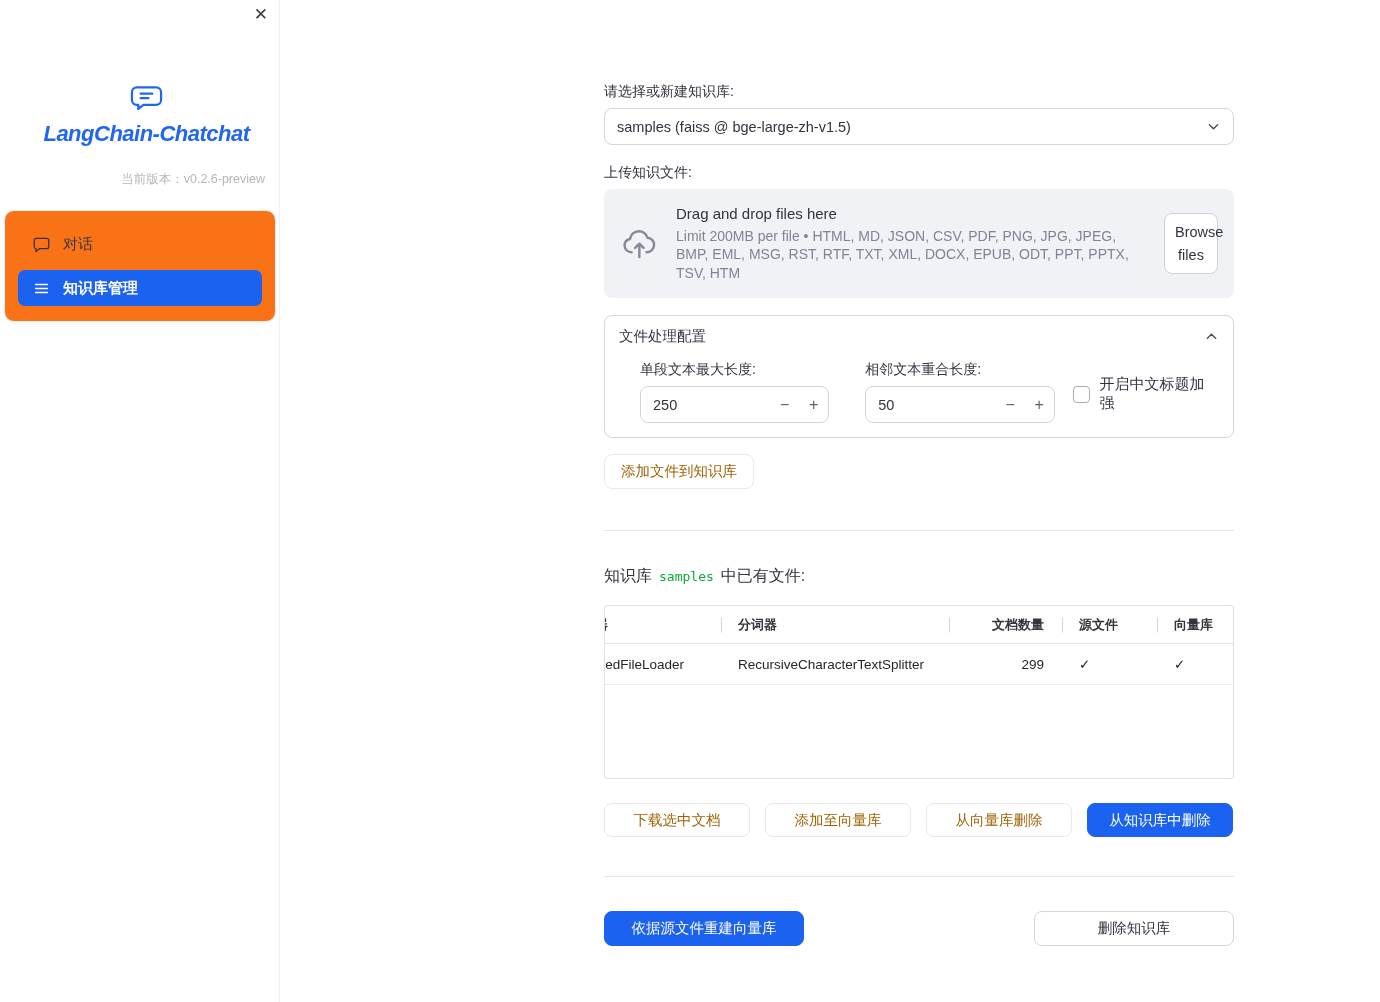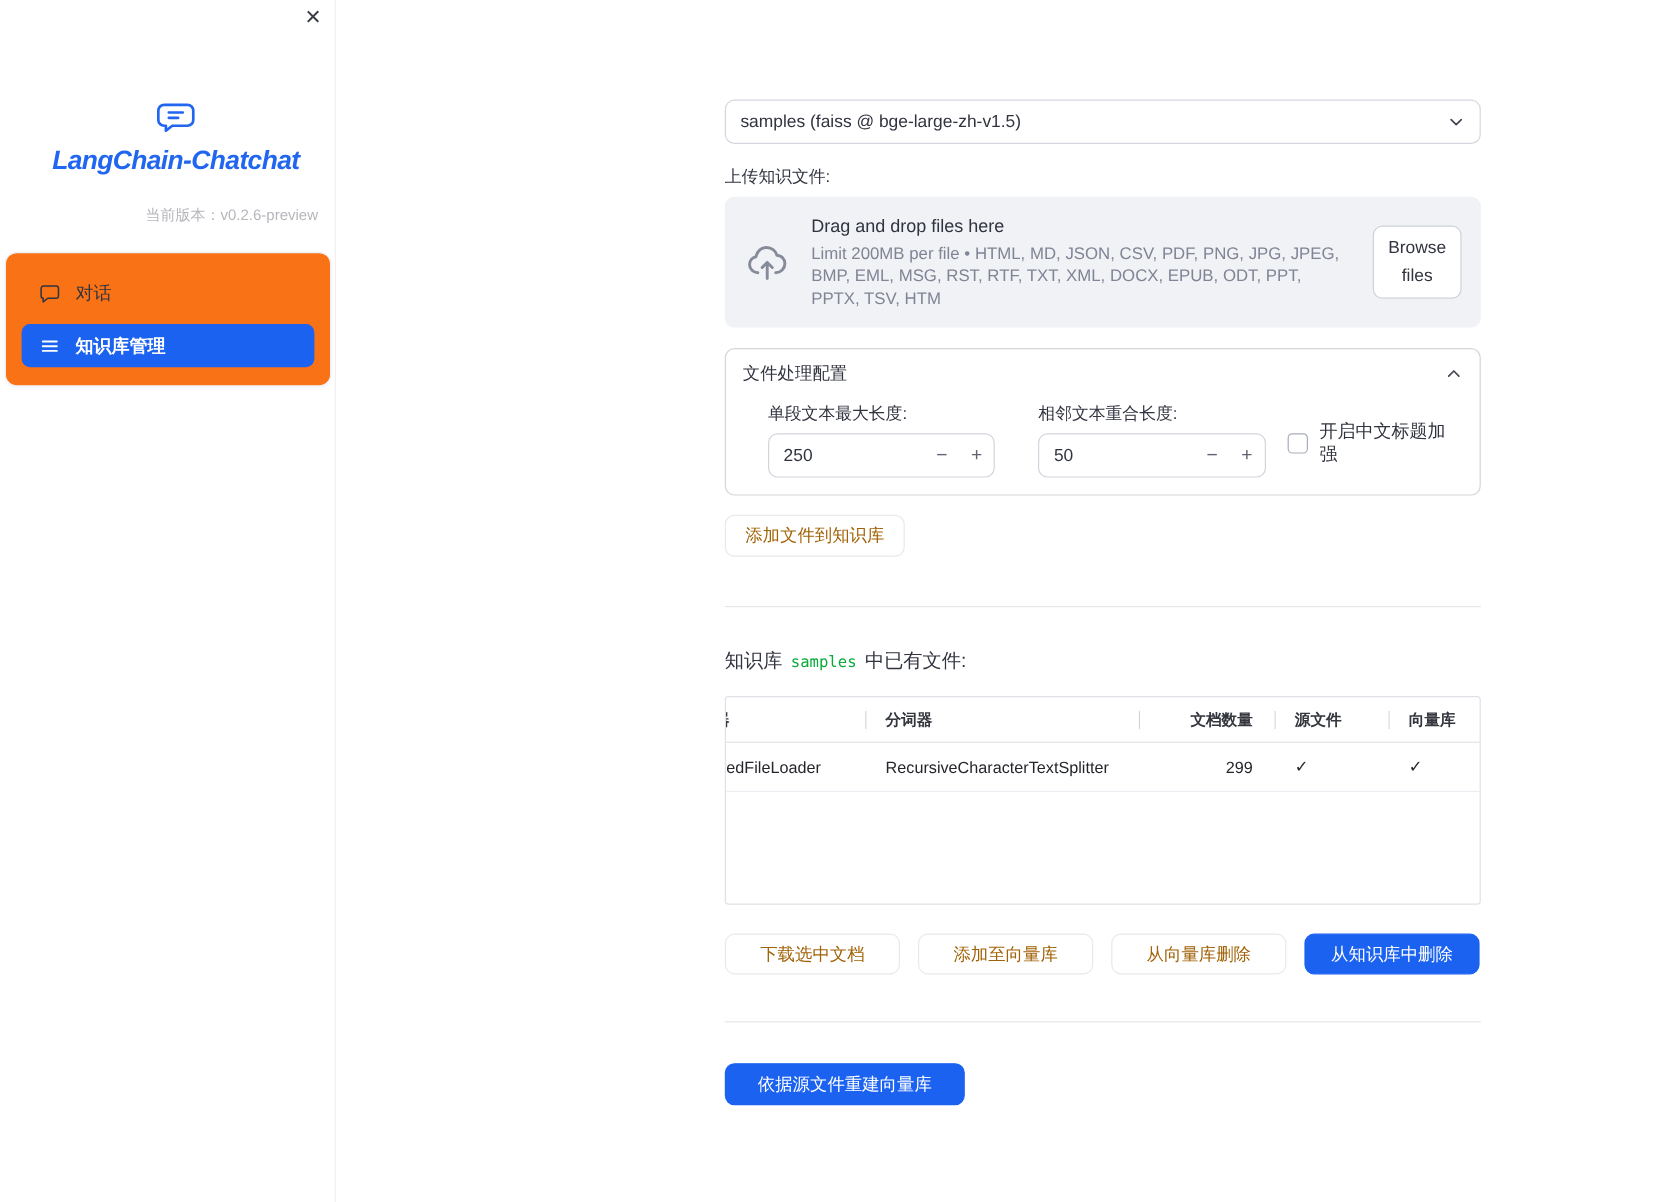--- a/index.html
+++ b/index.html
@@ -34,21 +34,21 @@
 
   .selectbox{height:37px;border:1px solid var(--border);border-radius:8px;background:#fff;
     display:flex;align-items:center;justify-content:space-between;padding:0 12px;
     font-size:14.5px;cursor:pointer;margin-bottom:19px;}
 
   .uploader{background:#f0f2f6;border-radius:8px;padding:16px;display:flex;
     align-items:center;gap:16px;margin-bottom:17px;}
   .upload-texts{flex:1;min-width:0;}
   .drop-title{font-size:15px;color:var(--text-dark);margin-bottom:5px;}
   .limit-text{font-size:14px;line-height:1.32;color:var(--text-gray);max-width:478px;}
-  .browse-btn{width:74px;padding:7px 10px;background:#fff;border:1px solid #d0d2d9;
+  .browse-btn{width:54px;padding:7px 10px;background:#fff;border:1px solid #d0d2d9;
     border-radius:8px;font-size:14.5px;color:var(--text-dark);cursor:pointer;line-height:1.55;
     font-family:inherit;}
 
   .expander{border:1px solid #d5d6dc;border-radius:8px;}
   .expander-header{height:40px;display:flex;align-items:center;justify-content:space-between;
     padding:0 14px;font-size:14.5px;cursor:pointer;}
   .expander-body{display:flex;align-items:flex-end;padding:5px 14px 14px;}
   .num-group{width:190px;margin-left:21px;}
   .num-group.g1{margin-right:15px;}
   .num-group.g2{margin-right:18px;}
@@ -127,20 +127,21 @@
         </svg>
       </span>
       <span>知识库管理</span>
     </div>
   </nav>
 </aside>
 
 <main class="main">
   <div class="content">
 
+    <div class="field-label">请选择或新建知识库:</div>
     <div class="selectbox">
       <span>samples (faiss @ bge-large-zh-v1.5)</span>
       <span>
         <svg width="15" height="15" viewBox="0 0 16 16">
           <path d="M3.5 6 L8 10.5 L12.5 6" fill="none" stroke="#44454e" stroke-width="1.5" stroke-linecap="round" stroke-linejoin="round"></path>
         </svg>
       </span>
     </div>
 
     <div class="field-label">上传知识文件:</div>
@@ -225,16 +226,17 @@
       <button class="btn disabled" disabled="">下载选中文档</button>
       <button class="btn disabled" disabled="">添加至向量库</button>
       <button class="btn disabled" disabled="">从向量库删除</button>
       <button class="btn primary">从知识库中删除</button>
     </div>
 
     <hr class="divider" style="margin-top:39px">
 
     <div class="bottom-row">
       <button class="btn primary">依据源文件重建向量库</button>
+      <button class="btn secondary">删除知识库</button>
     </div>
 
   </div>
 </main>
 
 </body></html>

